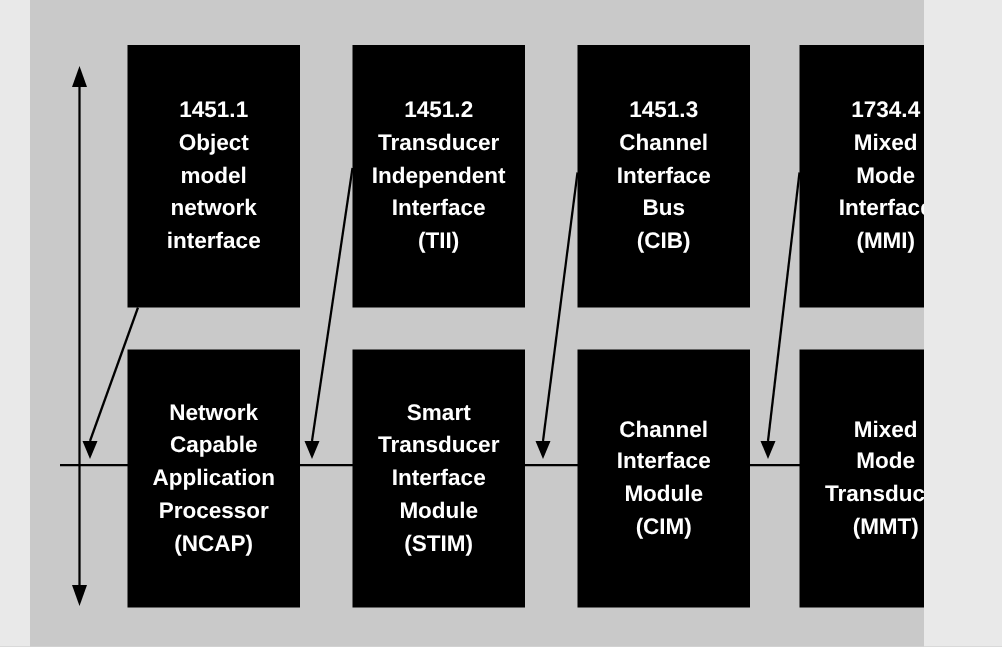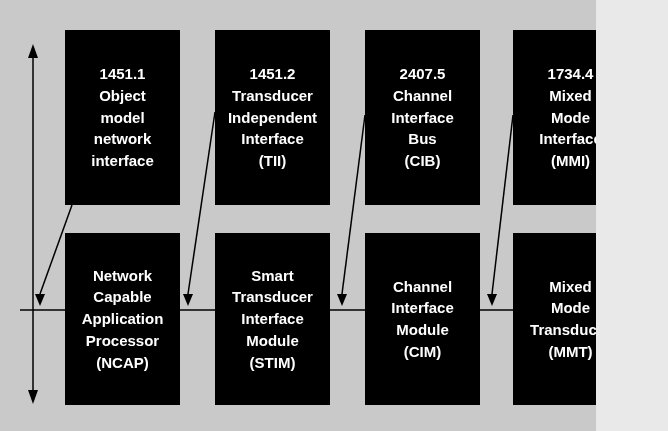--- a/index.html
+++ b/index.html
@@ -6,20 +6,21 @@
   body{
     font-family:"Liberation Sans", sans-serif;
     background:#e9e9e9;
   }
   .canvas{
     position:relative;
     width:596px;
     height:431px;
     background:#c9c9c9;
     overflow:hidden;
+    margin-left:20px;
   }
   .lines-svg{
     position:absolute;
     left:0;top:0;
     width:668px;height:431px;
     z-index:1;
   }
   .box{
     position:absolute;
     width:115px;
@@ -79,21 +80,21 @@
 interface</div>
   </div>
   <div class="box top-row pos-2">
     <div class="box-label">1451.2
 Transducer
 Independent
 Interface
 (TII)</div>
   </div>
   <div class="box top-row pos-3">
-    <div class="box-label">2407.5
+    <div class="box-label">1451.3
 Channel
 Interface
 Bus
 (CIB)</div>
   </div>
   <div class="box top-row pos-4">
     <div class="box-label">1734.4
 Mixed
 Mode
 Interface

